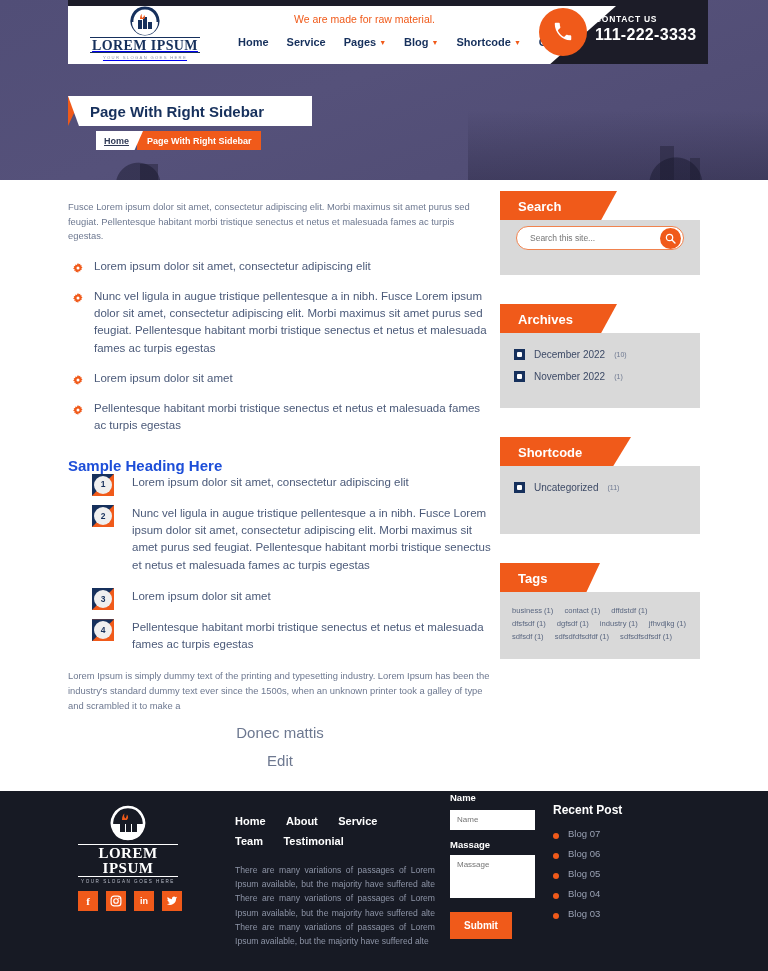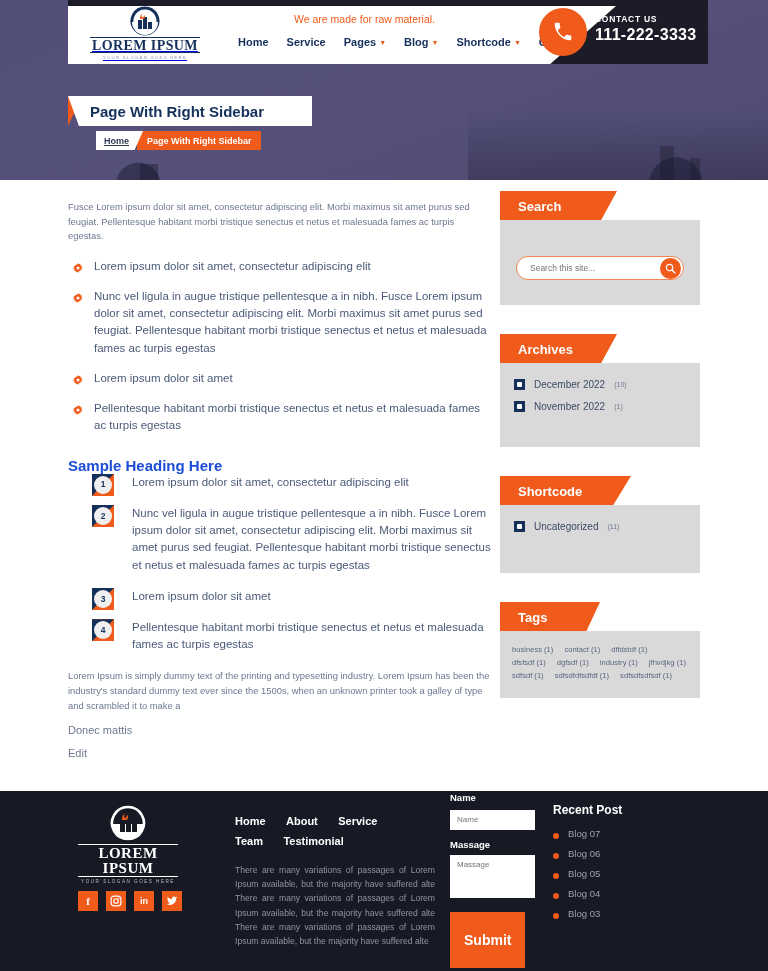--- a/index.html
+++ b/index.html
@@ -140,41 +140,41 @@
   .numbadge::before{
     content:""; position:absolute; left:0;top:0;width:22px;height:22px;
     background:#16305c; clip-path:polygon(0 0,100% 0,0 100%);
   }
   .numbadge span{
     position:absolute; left:2px; top:2px; width:18px;height:18px;border-radius:50%;
     background:#efefef; color:#16305c; font-size:8.5px; font-weight:700;
     display:flex;align-items:center;justify-content:center; z-index:2;
   }
   .tail-p{ font-size:9.4px; color:#6d7890; line-height:1.6; margin-top:8px; }
-  .tail-s{ font-size:11px; color:#6d7890; margin-top:11px; }
+  .tail-s{ font-size:15px; color:#6d7890; margin-top:11px;text-align:center; }
 
   
   .sidebar{ position:absolute; left:500px; top:8px; width:200px; }
   .widget{ position:relative; margin-bottom:25px; }
   .w-headwrap{ position:relative; height:33px; }
   .w-headwhite{
     position:absolute; left:17px; top:0; width:183px; height:29px; background:#fff;
   }
   .w-head{
     position:absolute; left:0; top:3px; height:30px; width:117px;
     background:#f05a1a; color:#fff; font-size:13px; font-weight:700;
     display:flex;align-items:center; padding-left:18px;
     clip-path: polygon(0 0, 100% 0, 86% 100%, 0 100%);
     box-shadow:0 3px 6px rgba(0,0,0,.18);
   }
   .w-body{
     background:#d9d9d9; padding:16px 14px 18px; position:relative; top:-1px;
     min-height:40px;
   }
-  .w-body.search{ padding:36px 16px 25px; }
+  .w-body.search{ padding:6px 16px 25px; }
 
   .searchbar{
     height:24px; border:1px solid #f0834f; border-radius:13px; background:#fff;
     display:flex;align-items:center; position:relative;
   }
   .searchbar input{
     border:none;outline:none;background:transparent;
     font-size:8.5px;color:#6d7890; padding-left:13px; width:130px;
     font-family:"Liberation Sans",sans-serif;
   }
@@ -235,22 +235,22 @@
     width:85px;height:20px;background:#fff;border:none;outline:none;
     font-size:8px;color:#9aa0ae; padding:0 7px; margin-bottom:9px;
     font-family:"Liberation Sans",sans-serif;
   }
   .f-area{
     width:85px;height:43px;background:#fff;border:none;outline:none; resize:none;
     font-size:8px;color:#9aa0ae; padding:5px 7px; margin-bottom:10px;
     font-family:"Liberation Sans",sans-serif;
   }
   .f-submit{
-    background:#f05a1a;color:#fff;border:none;font-size:14px;font-weight:700;
-    padding:20px 14px; cursor:pointer; font-family:"Liberation Sans",sans-serif;
+    background:#f05a1a;color:#fff;border:none;font-size:10px;font-weight:700;
+    padding:8px 14px; cursor:pointer; font-family:"Liberation Sans",sans-serif;
   }
   .f-recent{ position:absolute; left:553px; top:12px; width:150px; }
   .f-recent h4{ color:#fff;font-size:12px;font-weight:700;margin-bottom:11px; }
   .f-recent li{ list-style:none; color:#9aa2b4; font-size:9.5px; margin-bottom:9px;
     display:flex;align-items:flex-end;gap:9px; }
   .dot{ width:6px;height:6px;border-radius:50%;background:#f05a1a;flex:0 0 6px; }
 </style>
 </head>
 <body>
 
@@ -422,21 +422,21 @@
           </button>
         </div>
       </div>
     </div>
 
     <div class="widget">
       <div class="w-headwrap">
         <div class="w-headwhite"></div>
         <div class="w-head">Archives</div>
       </div>
-      <div class="w-body" style="padding-bottom:24px;">
+      <div class="w-body" style="padding-bottom:15px;">
         <div class="linkrow">
           <span class="sq-icon"></span>
           <span>December 2022</span>
           <span class="cnt">(10)</span>
         </div>
         <div class="linkrow">
           <span class="sq-icon"></span>
           <span>November 2022</span>
           <span class="cnt">(1)</span>
         </div>

